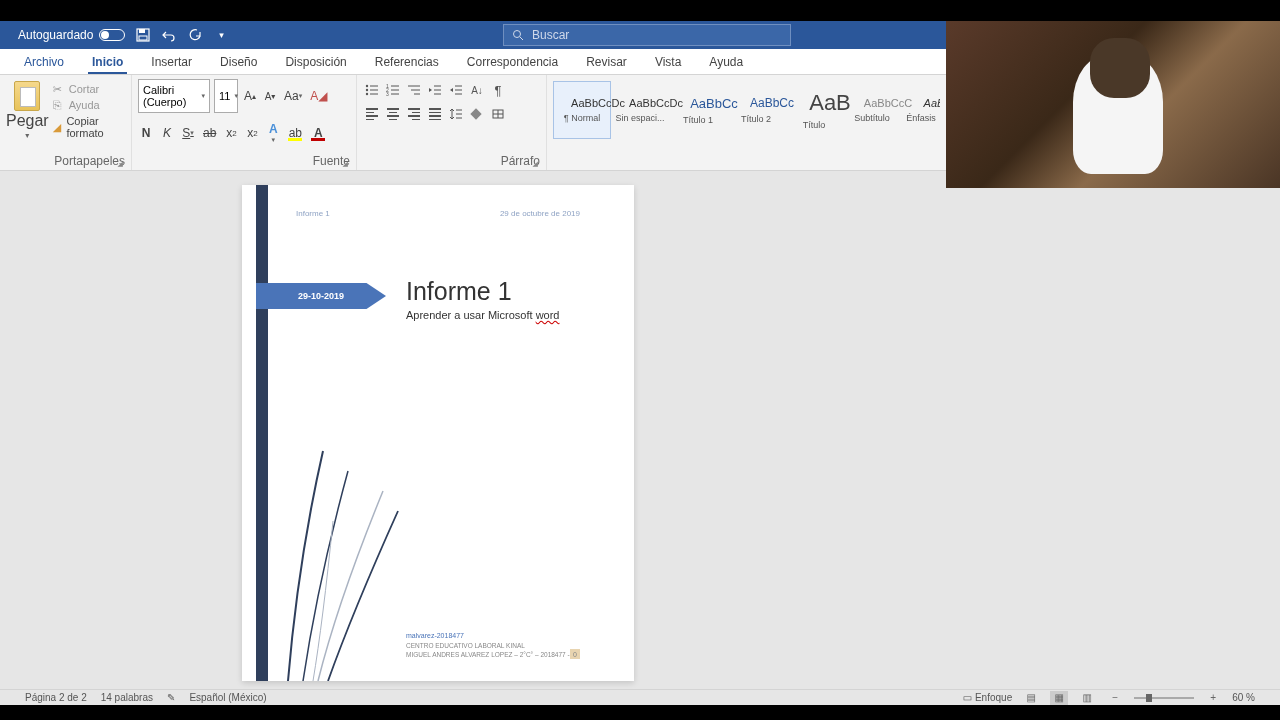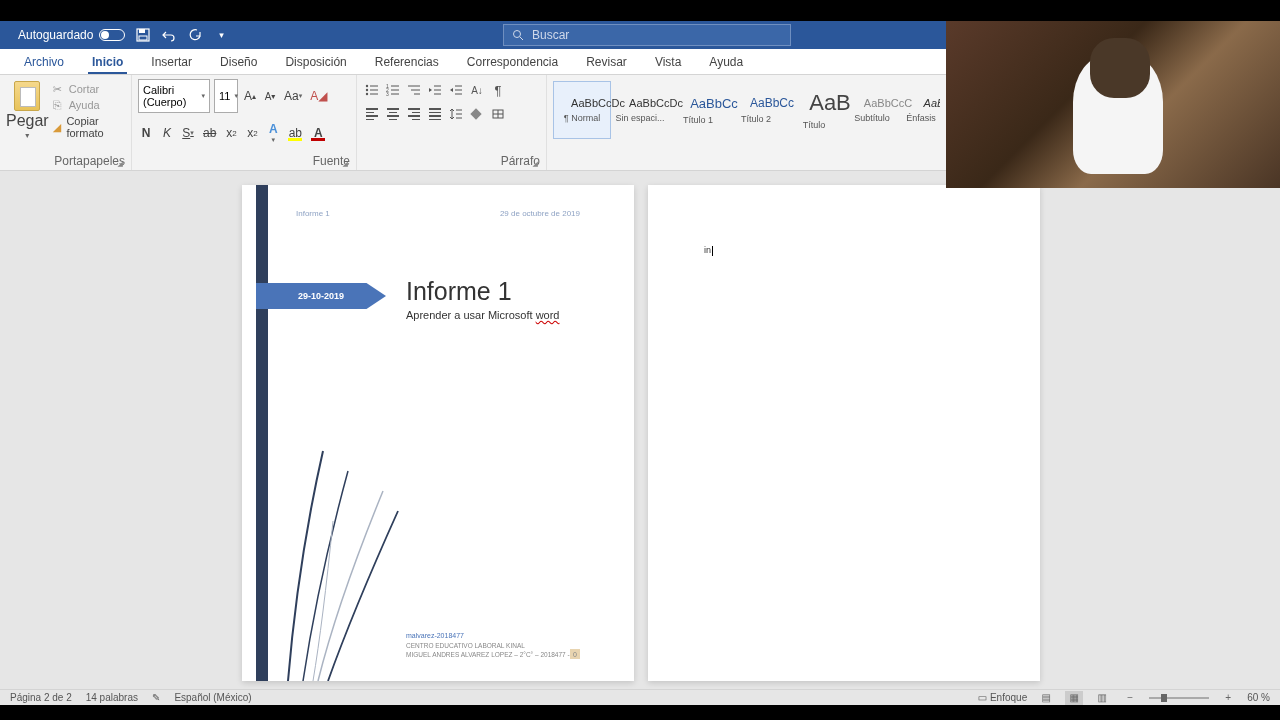--- a/index.html
+++ b/index.html
@@ -65,21 +65,21 @@
 .page1-sub { position: absolute; left: 164px; top: 124px; font-size: 11px; color: #333; }
 .page1-sub .redund { border-bottom: 1px wavy #c00; text-decoration: underline wavy #c00; }
 .page1-hd-l { position: absolute; left: 54px; top: 24px; font-size: 8px; color: #8fa3c4; }
 .page1-hd-r { position: absolute; right: 54px; top: 24px; font-size: 8px; color: #8fa3c4; }
 .page1-ft { position: absolute; left: 164px; bottom: 22px; font-size: 7px; color: #4a74b8; line-height: 1.4; }
 .page1-ft .line2, .page1-ft .line3 { color: #888; font-size: 6.5px; }
 .page1-pg { position: absolute; left: 328px; bottom: 22px; width: 10px; height: 10px; background: #e8d4b0; font-size: 7px; display: flex; align-items: center; justify-content: center; color: #888; }
 .wisps { position: absolute; left: 26px; bottom: 0; width: 150px; height: 240px; }
 .page2-cursor { position: absolute; left: 56px; top: 60px; font-size: 9px; color: #333; }
 .page2-cursor::after { content: ""; display: inline-block; width: 1px; height: 10px; background: #000; margin-left: 1px; vertical-align: middle; }
-.statusbar { height: 16px; background: #e6e6e6; border-top: 1px solid #d4d4d4; display: flex; align-items: center; font-size: 10px; color: #555; padding: 0 10px; gap: 14px; position: absolute; bottom: 0; left: 0; right: 0; }
+.statusbar { height: 16px; background: #e6e6e6; border-top: 1px solid #d4d4d4; display: flex; align-items: center; font-size: 10px; color: #555; padding: 0 25px; gap: 14px; position: absolute; bottom: 0; left: 0; right: 0; }
 .status-r { margin-left: auto; display: flex; align-items: center; gap: 10px; }
 .sbtn { width: 18px; height: 14px; display: flex; align-items: center; justify-content: center; cursor: pointer; color: #666; }
 .webcam { position: absolute; top: 21px; right: 0; width: 334px; height: 167px; background: linear-gradient(135deg, #5a3a2a 0%, #3a2818 40%, #8a6a4a 60%, #4a3525 100%); z-index: 100; }
 .webcam::before { content: ""; position: absolute; left: 38%; top: 20%; width: 90px; height: 120px; background: #f5f5f5; border-radius: 40% 40% 20% 20%; }
 .webcam::after { content: ""; position: absolute; left: 43%; top: 10%; width: 60px; height: 60px; background: #4a3828; border-radius: 40%; }
 svg { display: block; }
 </style>
 </head>
 <body>
 
@@ -361,23 +361,20 @@
         <path d="M60 240 Q 85 170 130 70" stroke="#2f3f5c" stroke-width="1.8" fill="none"></path>
         <path d="M45 240 Q 55 180 65 80" stroke="#aab3c2" stroke-width="1" fill="none"></path>
       </svg>
       <div class="page1-ft">
         <div>malvarez-2018477</div>
         <div class="line2">CENTRO EDUCATIVO LABORAL KINAL</div>
         <div class="line3">MIGUEL ANDRES ALVAREZ LOPEZ – 2°C° – 2018477 - 01</div>
       </div>
       <div class="page1-pg">0</div>
     </div>
-    <div class="page">
-      <div class="page2-cursor">in</div>
-    </div>
   </div>
 
   <div class="statusbar">
     <span>Página 2 de 2</span>
     <span>14 palabras</span>
     <span>✎</span>
     <span>Español (México)</span>
     <div class="status-r">
       <span>▭ <span>Enfoque</span></span>
       <span class="sbtn">▤</span>

